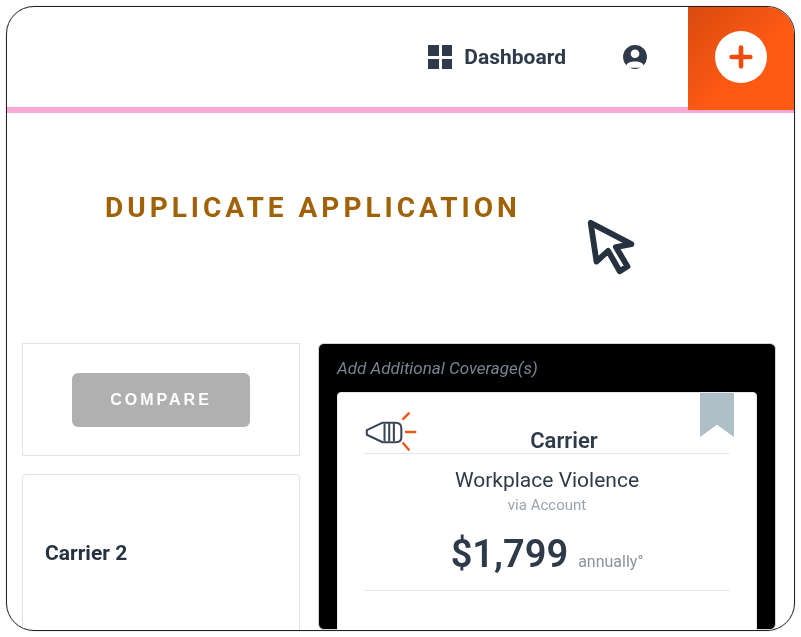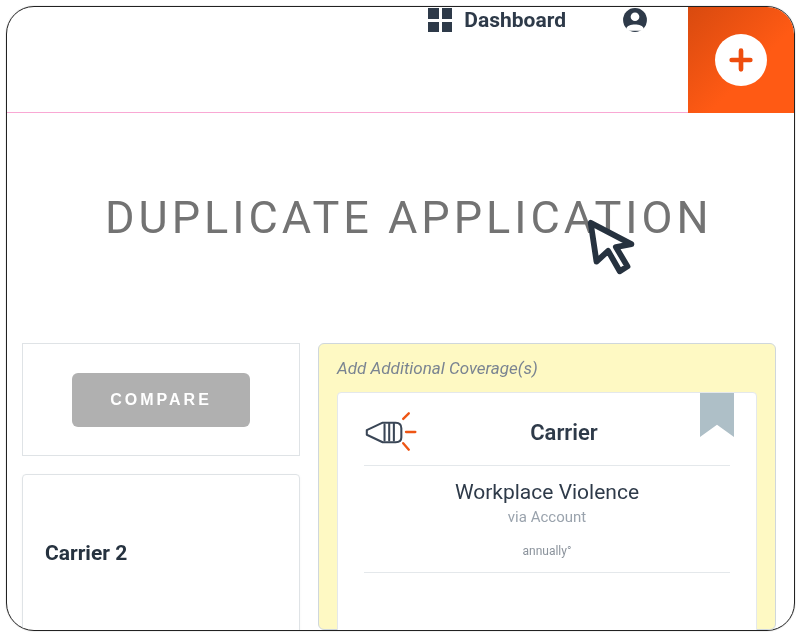--- a/index.html
+++ b/index.html
@@ -19,23 +19,23 @@
     bottom: 6px;
     border: 1.5px solid #222;
     border-radius: 28px;
     overflow: hidden;
     background: #fff;
     box-shadow: 0 0 0 1px rgba(0,0,0,0.05);
   }
   .header {
     height: 106px;
     display: flex;
-    align-items: flex-start;
+    align-items: center;
     justify-content: flex-end;
-    border-bottom: 1px solid #f9a8d4;
+    border-bottom: 6px solid #f9a8d4;
     position: relative;
   }
   .nav {
     display: flex;
     align-items: center;
     gap: 56px;
     margin-right: 40px;
   }
   .nav-item {
     display: flex;
@@ -71,23 +71,23 @@
   .add-circle {
     width: 52px; height: 52px;
     background: #fff;
     border-radius: 50%;
     display: flex;
     align-items: center;
     justify-content: center;
   }
   .page-title {
     margin: 78px 0 0 98px;
-    color: #737373;
-    font-size: 45px;
-    font-weight: 400;
+    color: #a16207;
+    font-size: 28px;
+    font-weight: 700;
     letter-spacing: 4px;
   }
   .cursor-arrow {
     position: absolute;
     top: 210px;
     left: 574px;
     width: 62px;
     height: 62px;
   }
   .content {
@@ -130,21 +130,21 @@
   }
   .carrier-card h3 {
     font-size: 21px;
     font-weight: 700;
     color: #26323f;
     margin-top: 40px;
   }
   .coverage-panel {
     border: 1px solid #cfd7dc;
     border-radius: 6px;
-    background: #fef9c3;
+    background: #000000;
     padding: 14px 18px 0 18px;
     height: 100%;
   }
   .coverage-panel .panel-title {
     color: #7a8491;
     font-style: italic;
     font-size: 17px;
     margin-bottom: 14px;
   }
   .coverage-card {
@@ -156,22 +156,21 @@
     height: 260px;
   }
   .ribbon {
     position: absolute;
     top: 0; right: 22px;
     width: 34px; height: 44px;
     background: #aebfc7;
     clip-path: polygon(0 0, 100% 0, 100% 100%, 50% 72%, 0 100%);
   }
   .card-head {
-    display:flex; align-items:center; gap: 18px;
-    padding-bottom: 12px;
+    display:flex; align-items:flex-end; gap: 18px;
     border-bottom: 1px solid #e4e8eb;
   }
   .fist-icon { width: 56px; height: 42px; flex:0 0 56px; }
   .card-head-title {
     flex:1;
     text-align:center;
     font-size: 22px;
     font-weight: 600;
     color: #2e3a49;
     margin-right: 40px;
@@ -193,21 +192,21 @@
     align-items: baseline;
     justify-content:center;
     gap: 10px;
   }
   .price {
     font-size: 38px;
     font-weight: 600;
     color: #2e3a49;
   }
   .period {
-    font-size: 12px;
+    font-size: 16px;
     color: #8b939c;
   }
   .divider2 {
     margin-top: 14px;
     border-top: 1px solid #e4e8eb;
   }
 </style>
 </head>
 <body>
 
@@ -274,20 +273,21 @@
                 <line x1="45" y1="22" x2="55" y2="22"></line>
                 <line x1="42" y1="34" x2="48" y2="41"></line>
               </g>
             </svg>
             <div class="card-head-title">Carrier</div>
           </div>
           <div class="card-body">
             <div class="product">Workplace Violence</div>
             <div class="via">via Account</div>
             <div class="price-row">
+              <span class="price">$1,799</span>
               <span class="period">annually°</span>
             </div>
             <div class="divider2"></div>
           </div>
         </div>
       </div>
     </div>
   </div>
 
 </div>

